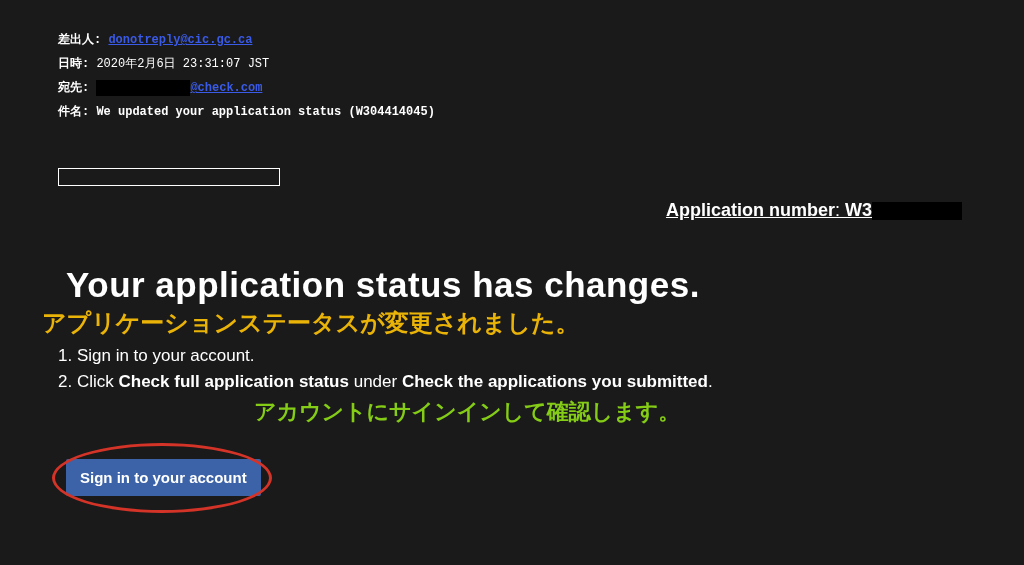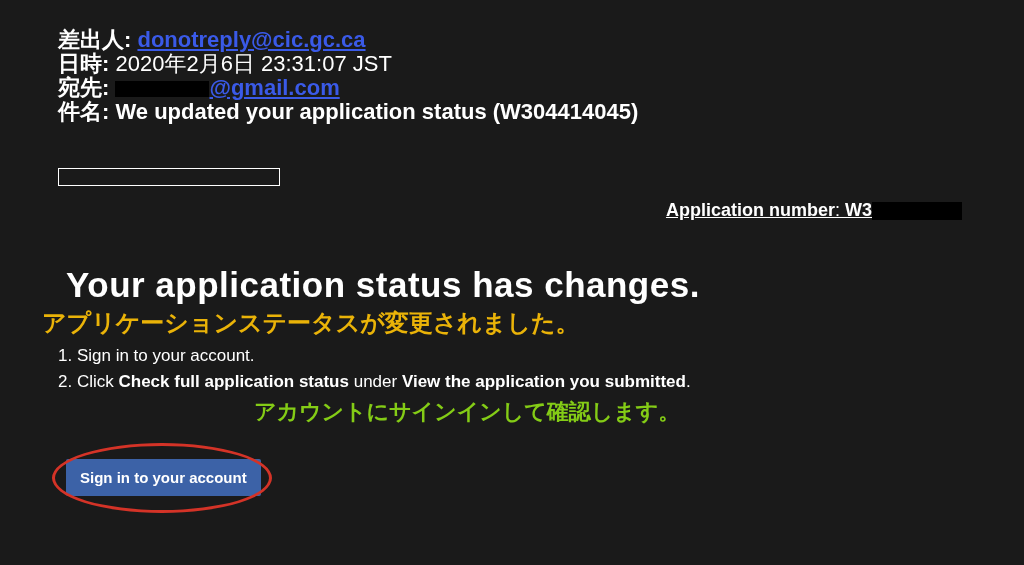--- a/index.html
+++ b/index.html
@@ -14,24 +14,25 @@
     overflow: hidden;
   }
   .container {
     padding: 28px 58px 20px 58px;
     position: relative;
     box-sizing: border-box;
     width: 100%;
     height: 100%;
   }
   .header-line {
-    font-size: 22px;
+    font-size: 12px;
     line-height: 24px;
     font-weight: bold;
     margin-bottom: 0;
+    font-family: Liberation Mono, monospace;
   }
   .header-line .label {
     font-weight: bold;
   }
   .header-line .value {
     font-weight: normal;
   }
   a.link {
     color: #3a5ae8;
     text-decoration: underline;
@@ -134,21 +135,21 @@
 
   <div class="header-line">
     <span class="label">差出人: </span><a class="link" href="#">donotreply@cic.gc.ca</a>
   </div>
 
   <div class="header-line">
     <span class="label">日時: </span><span class="value">2020年2月6日 23:31:07 JST</span>
   </div>
 
   <div class="header-line">
-    <span class="label">宛先: </span><span class="redacted sender-gap"></span><a class="link" href="#">@gmail.com</a>
+    <span class="label">宛先: </span><span class="redacted sender-gap"></span><a class="link" href="#">@check.com</a>
   </div>
 
   <div class="header-line">
     <span class="label">件名: </span><span class="label">We updated your application status (W304414045)</span>
   </div>
 
   <div class="empty-box"></div>
 
   <div class="app-number-row">
     <span>Application number</span><span class="colon">: </span><span class="value">W3</span><span class="redacted appnum-gap"></span>
@@ -156,21 +157,21 @@
 
   <div class="big-heading">Your application status has changes.</div>
   <div class="jp-overlay">アプリケーションステータスが変更されました。</div>
 
 
   <div class="steps">
     <div>
       <span>1. </span><span>Sign in to your account.</span>
     </div>
     <div>
-      <span>2. </span><span>Click </span><span class="bold">Check full application status</span><span> under </span><span class="bold">View the application you submitted</span><span>.</span>
+      <span>2. </span><span>Click </span><span class="bold">Check full application status</span><span> under </span><span class="bold">Check the applications you submitted</span><span>.</span>
     </div>
   </div>
 
   <div class="jp-overlay2">アカウントにサインインして確認します。</div>
 
   <div class="button-wrap">
     <button class="signin-btn">Sign in to your account</button>
     <div class="ellipse"></div>
   </div>
 

